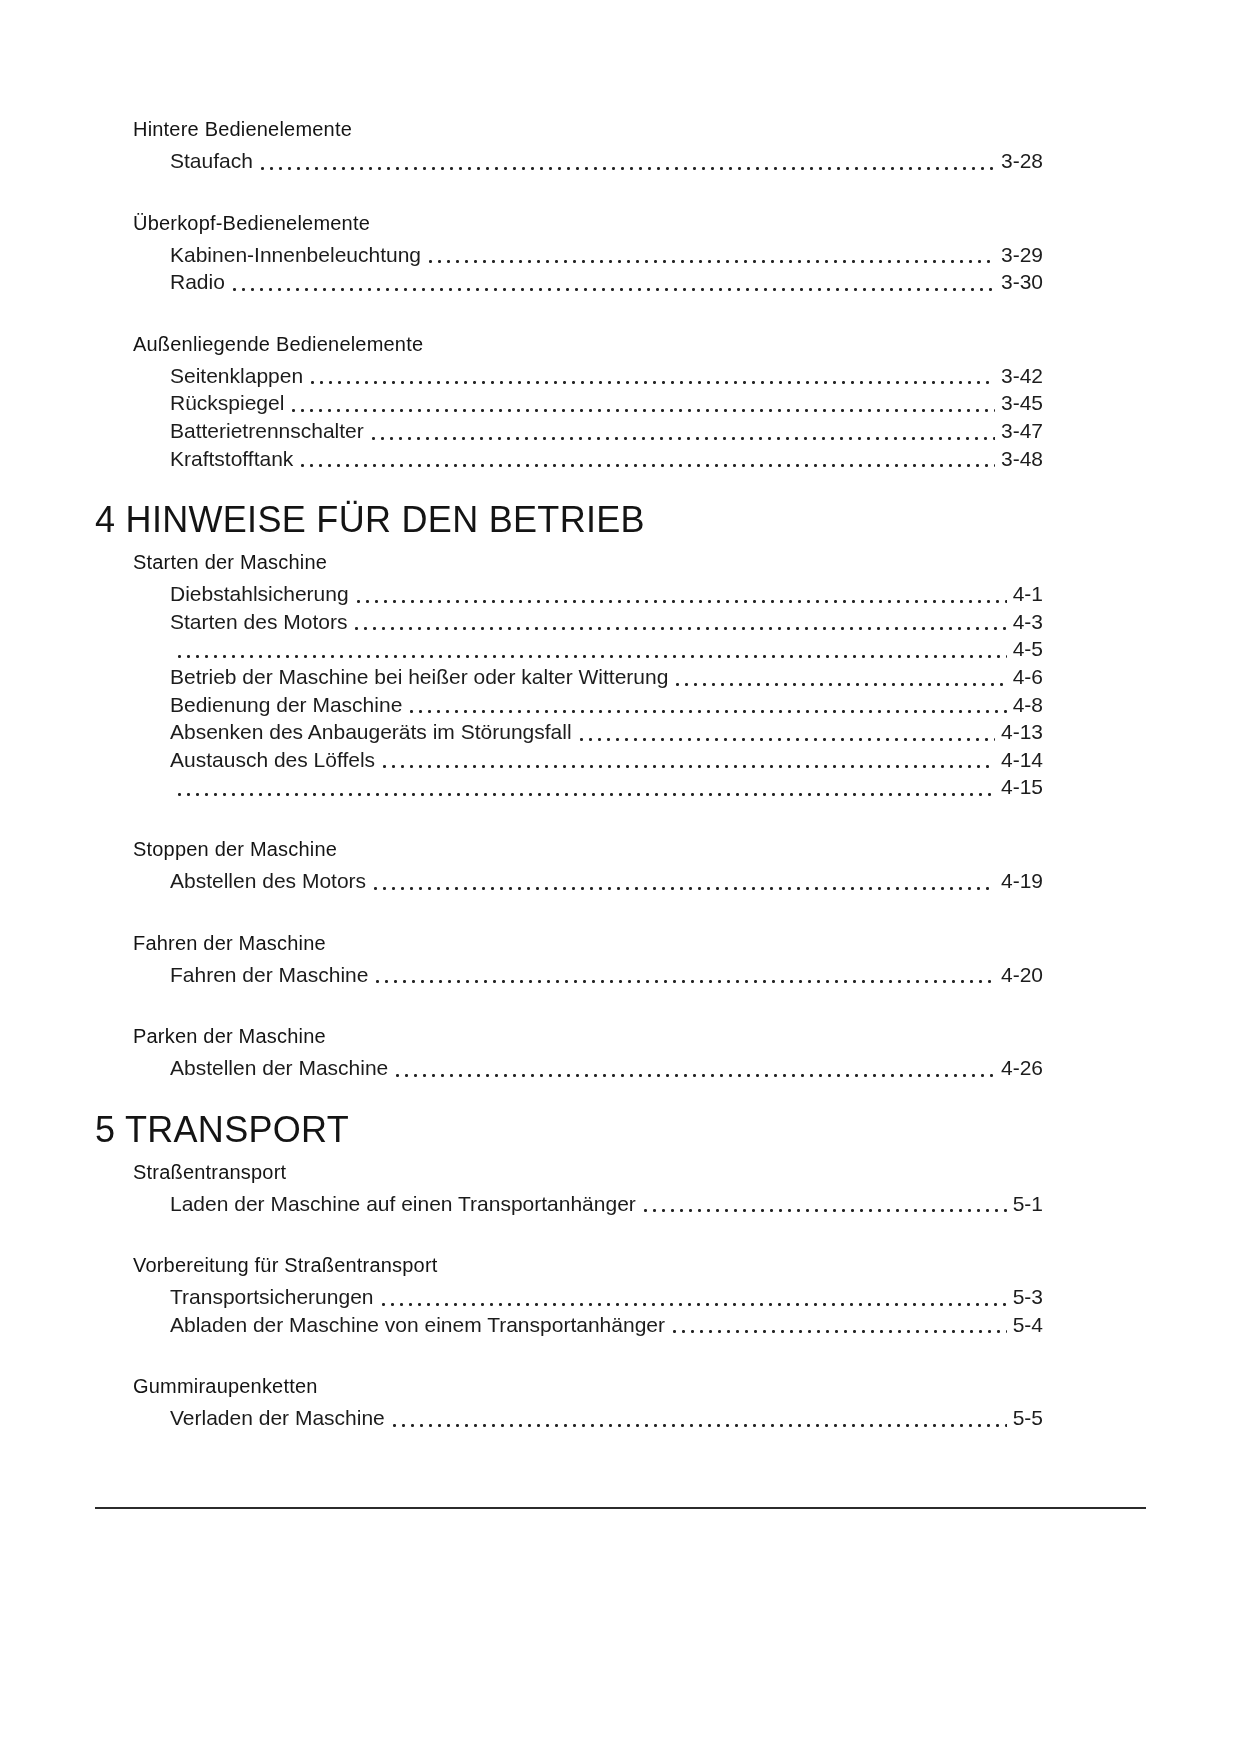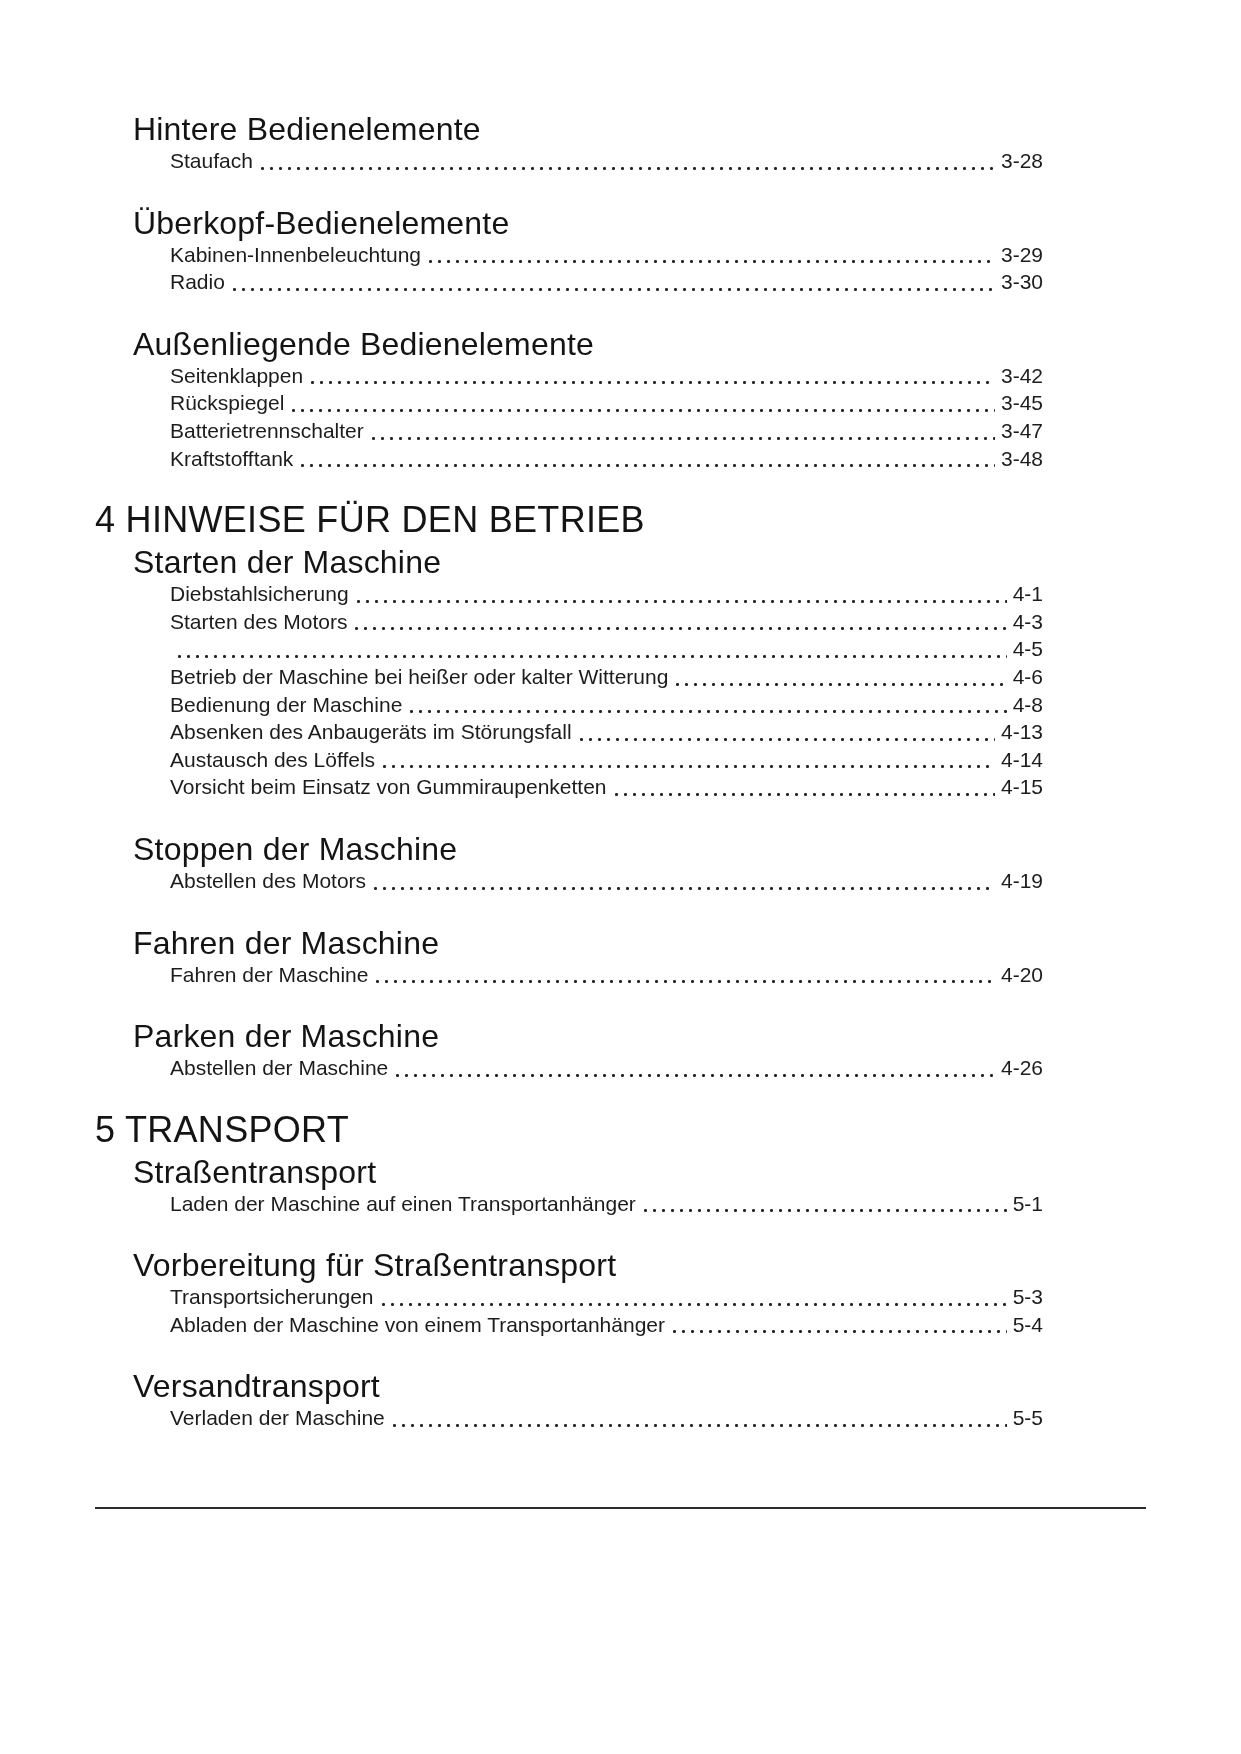--- a/index.html
+++ b/index.html
@@ -21,21 +21,21 @@
   }
   h1.chapter {
     font-size: 36px;
     font-weight: 400;
     line-height: 36px;
     color: #141414;
     margin: 30px 0 8px 0;
     letter-spacing: 0.3px;
   }
   h2.section {
-    font-size: 32px;
+    font-size: 20px;
     font-weight: 400;
     line-height: 33px;
     color: #141414;
     margin: 32px 0 1px 38px;
     letter-spacing: 0.2px;
   }
   h1.chapter + h2.section { margin-top: 0; }
   .entries { margin-left: 75px; }
   .entry {
     display: flex;
@@ -146,21 +146,20 @@
         <span class="entry-label">Absenken des Anbaugeräts im Störungsfall</span>
         <span class="leader"></span>
         <span class="entry-page">4-13</span>
       </div>
       <div class="entry">
         <span class="entry-label">Austausch des Löffels</span>
         <span class="leader"></span>
         <span class="entry-page">4-14</span>
       </div>
       <div class="entry">
-        <span class="entry-label">Vorsicht beim Einsatz von Gummiraupenketten</span>
         <span class="leader"></span>
         <span class="entry-page">4-15</span>
       </div>
     </div>
     <h2 class="section">Stoppen der Maschine</h2>
     <div class="entries">
       <div class="entry">
         <span class="entry-label">Abstellen des Motors</span>
         <span class="leader"></span>
         <span class="entry-page">4-19</span>
@@ -197,21 +196,21 @@
         <span class="entry-label">Transportsicherungen</span>
         <span class="leader"></span>
         <span class="entry-page">5-3</span>
       </div>
       <div class="entry">
         <span class="entry-label">Abladen der Maschine von einem Transportanhänger</span>
         <span class="leader"></span>
         <span class="entry-page">5-4</span>
       </div>
     </div>
-    <h2 class="section">Versandtransport</h2>
+    <h2 class="section">Gummiraupenketten</h2>
     <div class="entries">
       <div class="entry">
         <span class="entry-label">Verladen der Maschine</span>
         <span class="leader"></span>
         <span class="entry-page">5-5</span>
       </div>
     </div>
   </main>
 <hr class="footer-rule">
 

